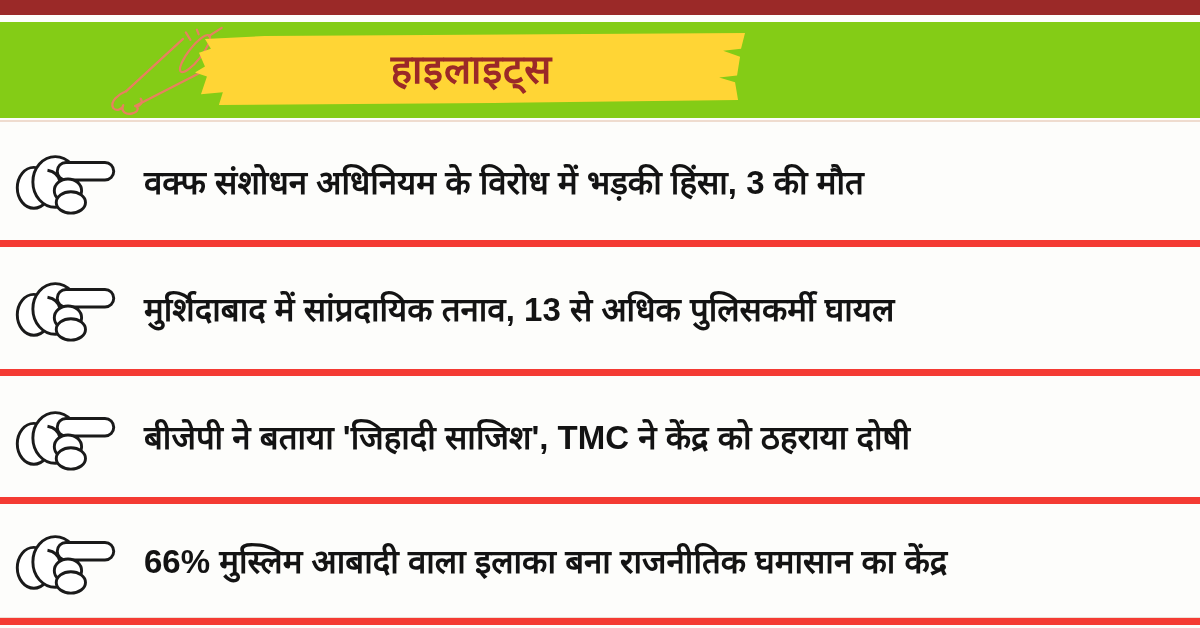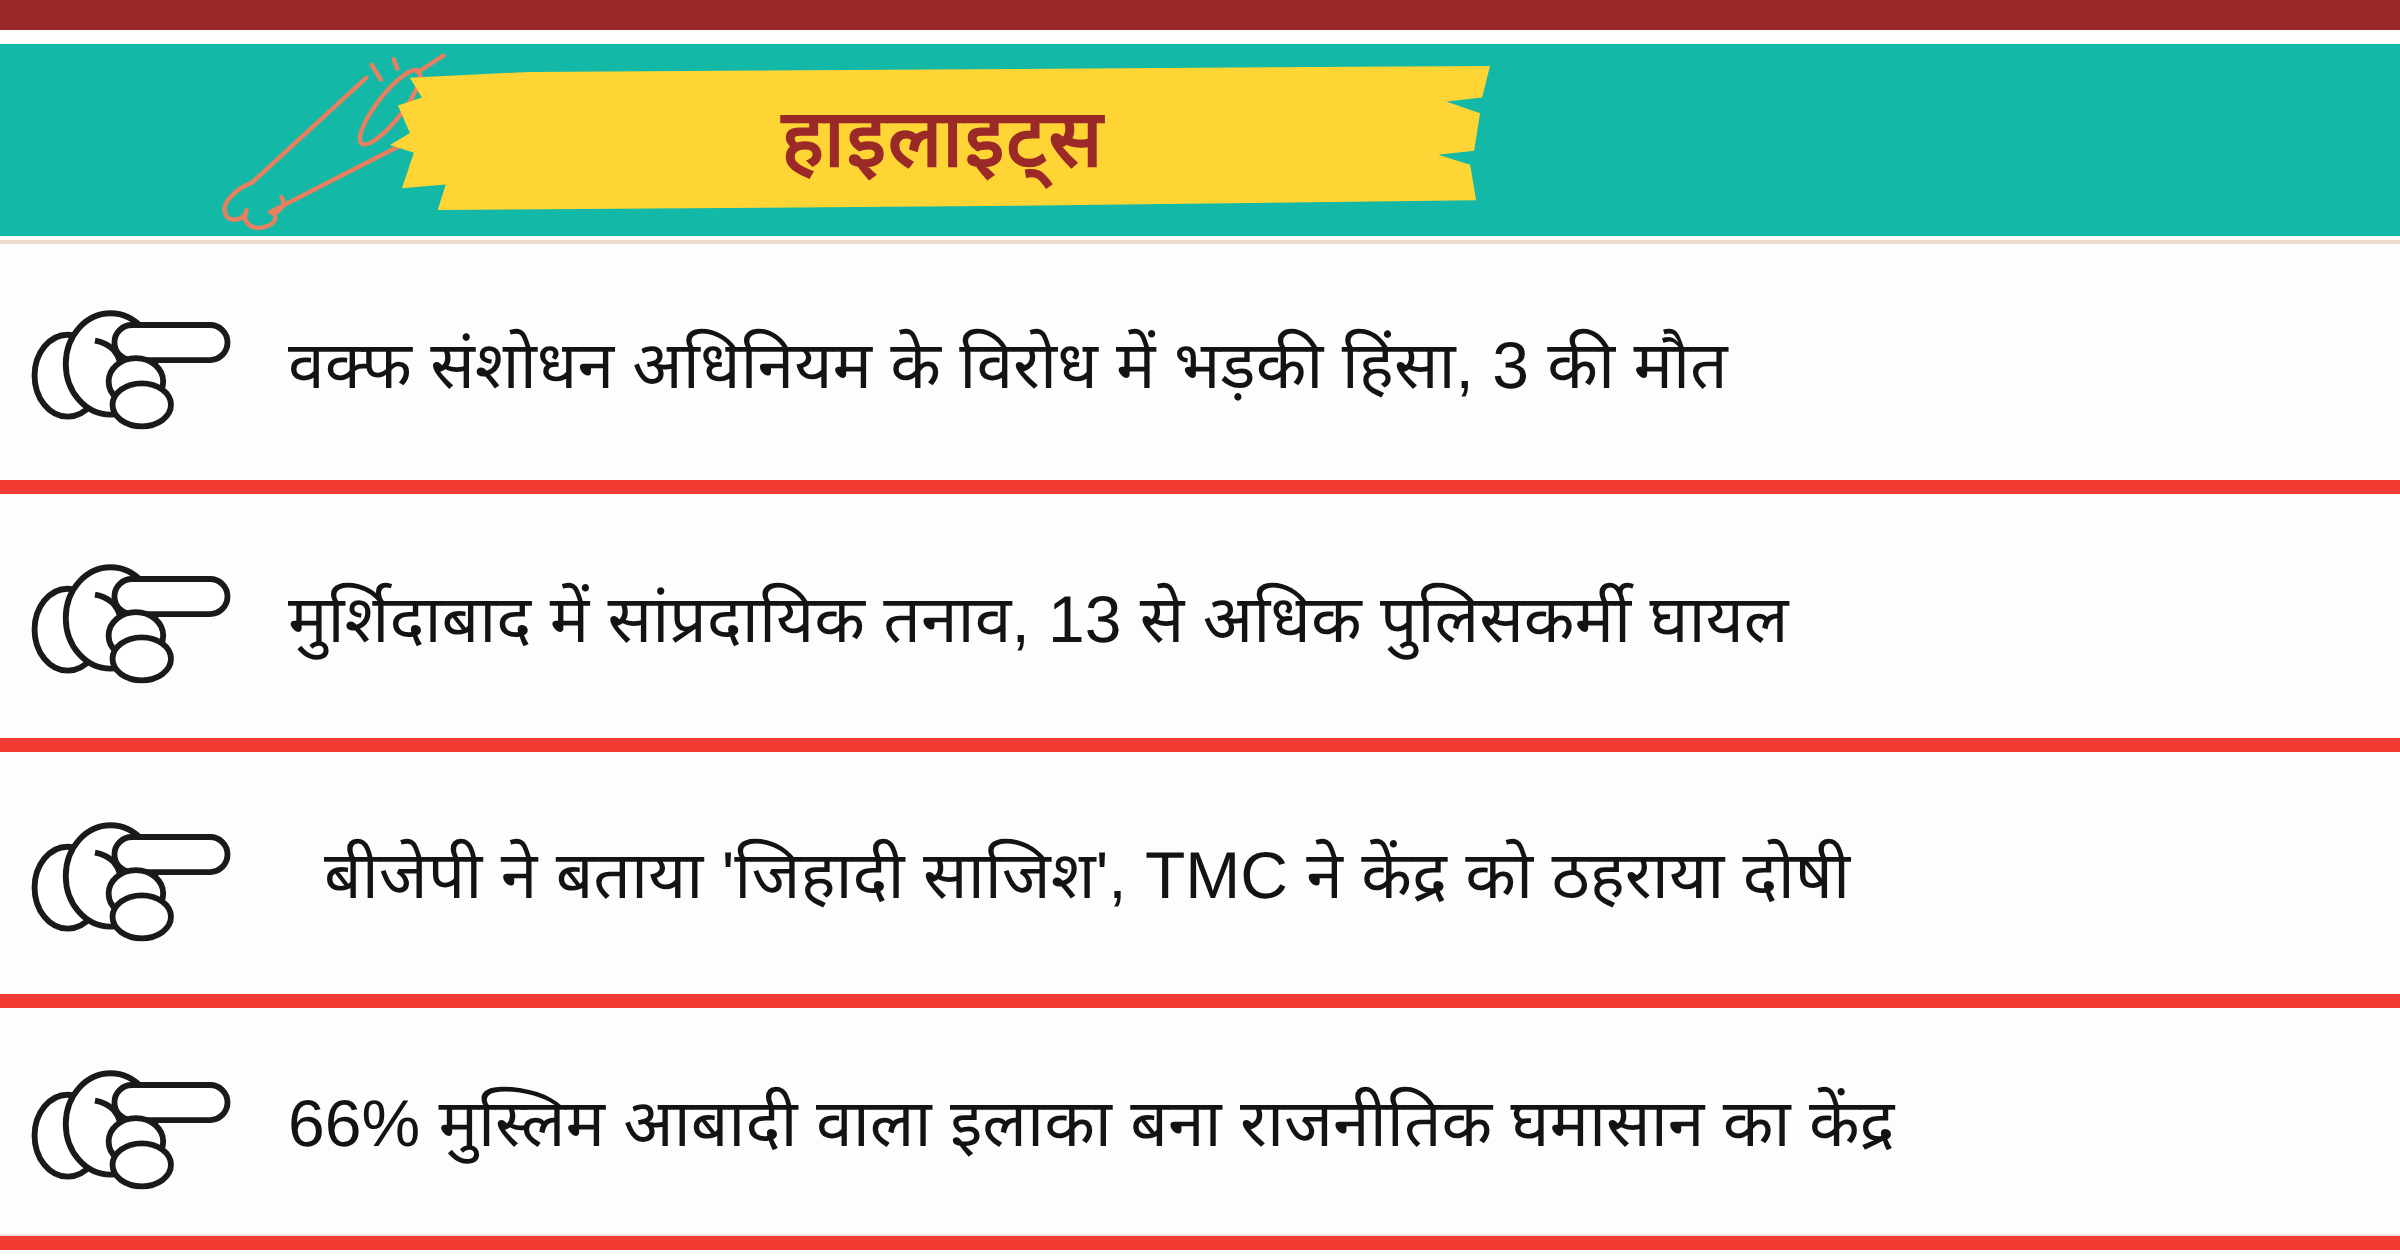--- a/index.html
+++ b/index.html
@@ -11,21 +11,21 @@
     position: relative;
   }
   .top-bar {
     height: 15px; width: 100%;
     background: #9B2928;
   }
   .top-gap { height: 7px; width: 100%; background: #fdfdfb; }
   .header-band {
     position: relative;
     height: 96px; width: 100%;
-    background: #14b8a6;
+    background: #84cc16;
   }
   .megaphone-wrap {
     position: absolute;
     left: 92px; top: 4px;
     width: 172px; height: 92px;
   }
   .banner-wrap {
     position: absolute;
     left: 195px; top: 11px;
     width: 553px; height: 73px;
@@ -43,30 +43,30 @@
   .band-underline { height: 2px; background: #fdfdfb; }
   .band-underline2 { height: 2px; background: #efdccf; }
   .rows { width: 100%; }
   .hl-row {
     display: flex;
     align-items: center;
     background: #fdfdfb;
   }
   .row-1 { height: 118px; }
   .row-2 { height: 122px; }
-  .row-3 { height: 121px; gap: 18px; }
+  .row-3 { height: 121px; }
   .row-4 { height: 113px; }
   .hand-icon {
     flex: 0 0 auto;
     width: 112px; height: 76px;
     margin-left: 10px;
   }
   .hl-text {
     font-size: 33px;
-    font-weight: 400;
+    font-weight: 700;
     color: #131313;
     margin-left: 22px;
     white-space: nowrap;
   }
   .separator {
     height: 7px; width: 100%;
     background: #F43B33;
   }
   .pre-bottom-line { height: 1px; width: 100%; background: #eee0d6; }
   .bottom-white { height: 1px; width: 100%; background: #fdfdfb; }

